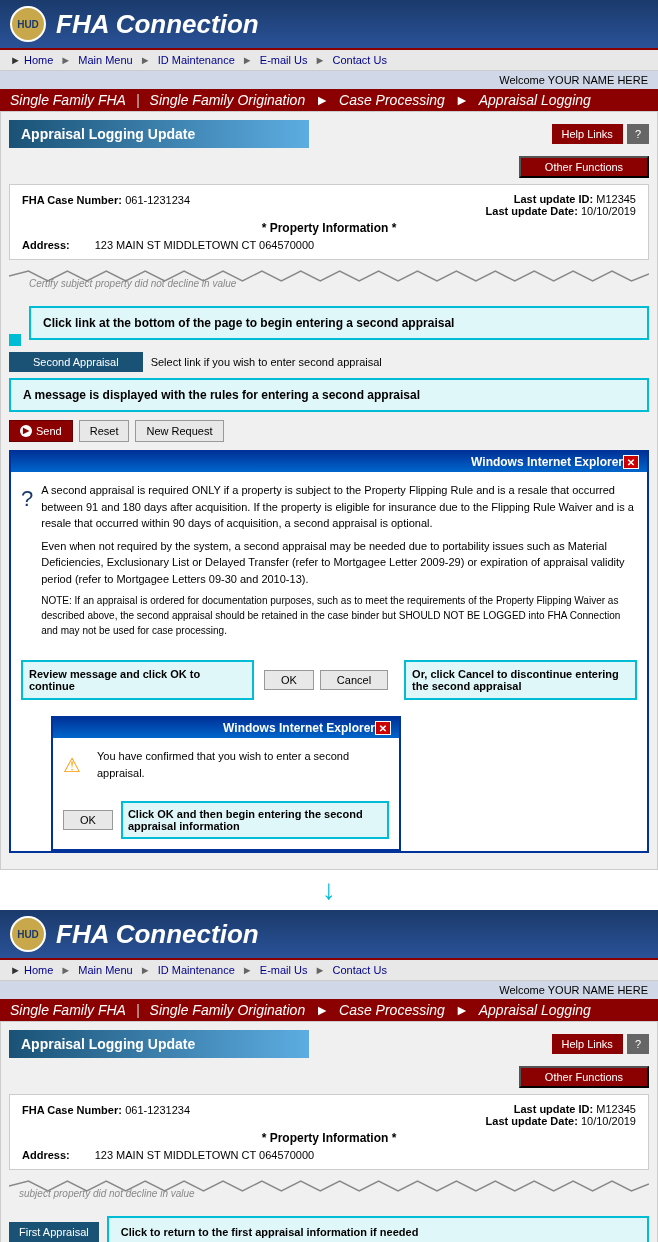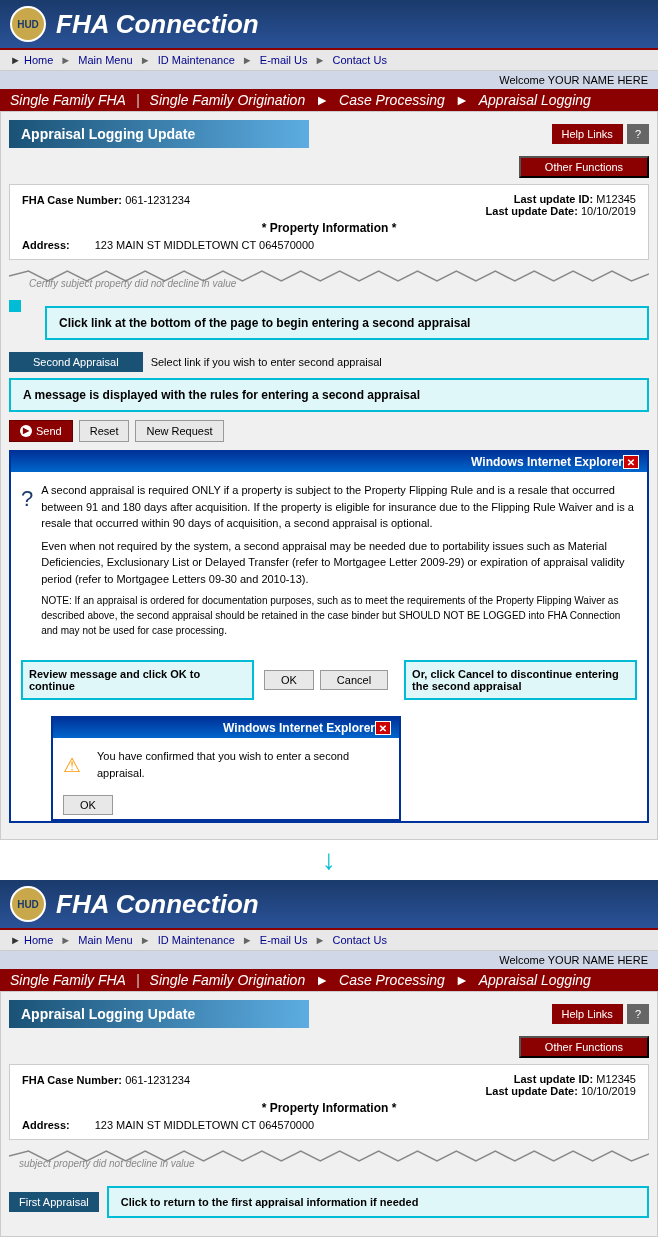--- a/index.html
+++ b/index.html
@@ -160,21 +160,21 @@
       </div>
     </div>
 
     <div style="position:relative; height:30px; overflow:hidden; margin: 2px 0;">
       <svg class="zigzag-svg" viewBox="0 0 658 20" preserveAspectRatio="none">
         <polyline points="0,10 20,5 40,15 60,5 80,15 100,5 120,15 140,5 160,15 180,5 200,15 220,5 240,15 260,5 280,15 300,5 320,15 340,5 360,15 380,5 400,15 420,5 440,15 460,5 480,15 500,5 520,15 540,5 560,15 580,5 600,15 620,5 640,15 658,8" fill="none" stroke="#888" stroke-width="1.5"></polyline>
       </svg>
       <div style="position:absolute; top:12px; left:20px; font-size:10px; color:#888; font-style:italic;">Certify subject property did not decline in value</div>
     </div>
 
-    <div style="display:flex; align-items:flex-start; gap:24px; margin: 4px 0;">
+    <div style="display:flex; align-items:flex-end; gap:8px; margin: 4px 0;">
       <div style="width:12px; height:12px; background:#00bcd4; flex-shrink:0;"></div>
       <div class="annotation-box-cyan" style="flex:1;">Click link at the bottom of the page to begin entering a second appraisal</div>
     </div>
 
     <div class="second-appraisal-row">
       <button class="second-appraisal-btn">Second Appraisal</button>
       <span class="second-appraisal-label">Select link if you wish to enter second appraisal</span>
     </div>
 
     <div class="annotation-box-cyan">A message is displayed with the rules for entering a second appraisal</div>
@@ -223,20 +223,23 @@
           <div class="ie-dialog-close">✕</div>
         </div>
         <div class="ie-dialog-body">
           <div style="display:flex; gap:8px; align-items:center;">
             <span class="warning-icon">⚠</span>
             <span>You have confirmed that you wish to enter a second appraisal.</span>
           </div>
         </div>
         <div style="display:flex; align-items:center; padding: 4px 10px;">
           <button class="ie-btn">OK</button>
+          <div style="margin-left:8px;">
+            <div class="annotation-box-cyan" style="font-size:11px; padding:5px;">Click OK and then begin entering the second appraisal information</div>
+          </div>
         </div>
       </div>
     </div>
 
   </div>
 
   <div class="arrow-down">↓</div>
 
   <div class="header">
     <div class="header-logo">HUD</div>

